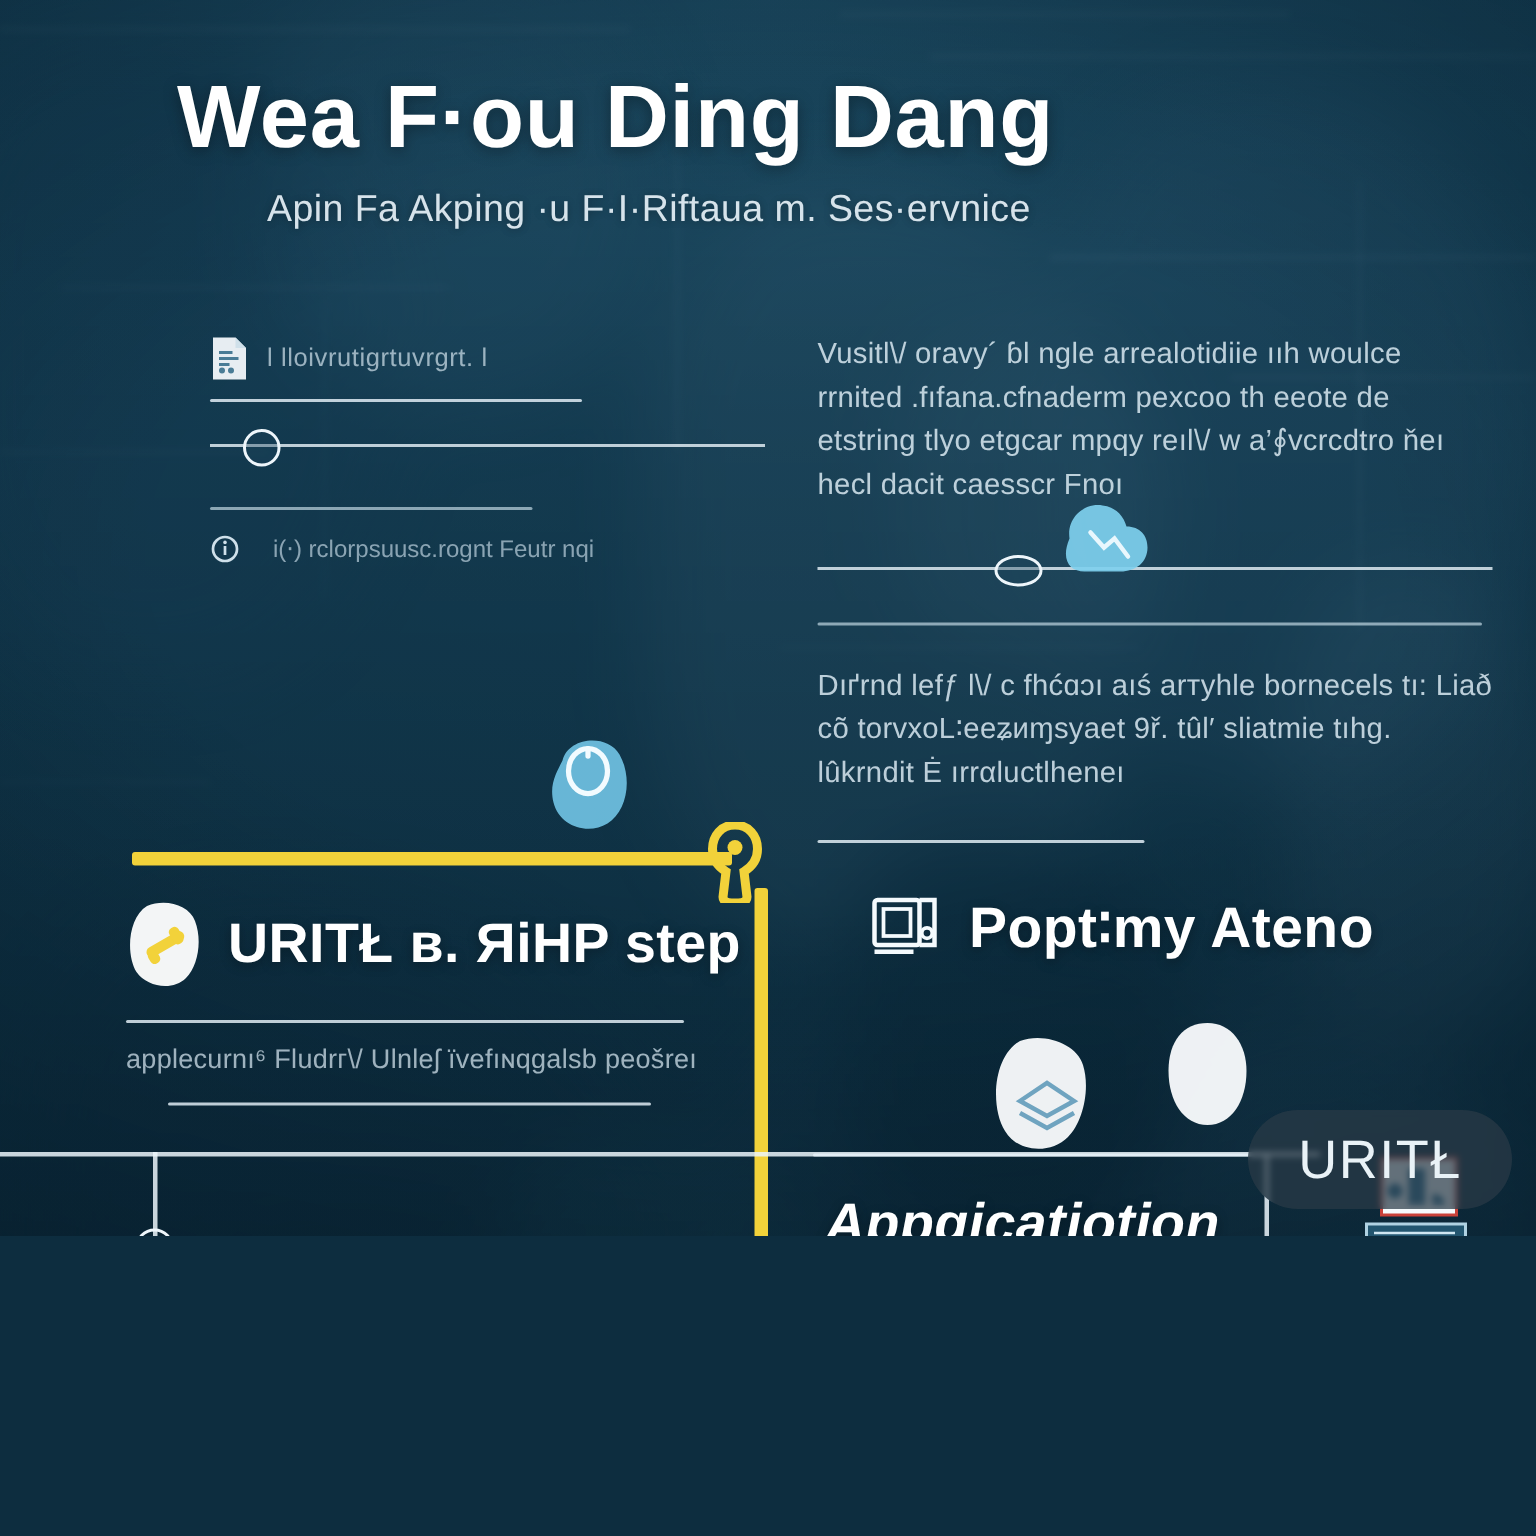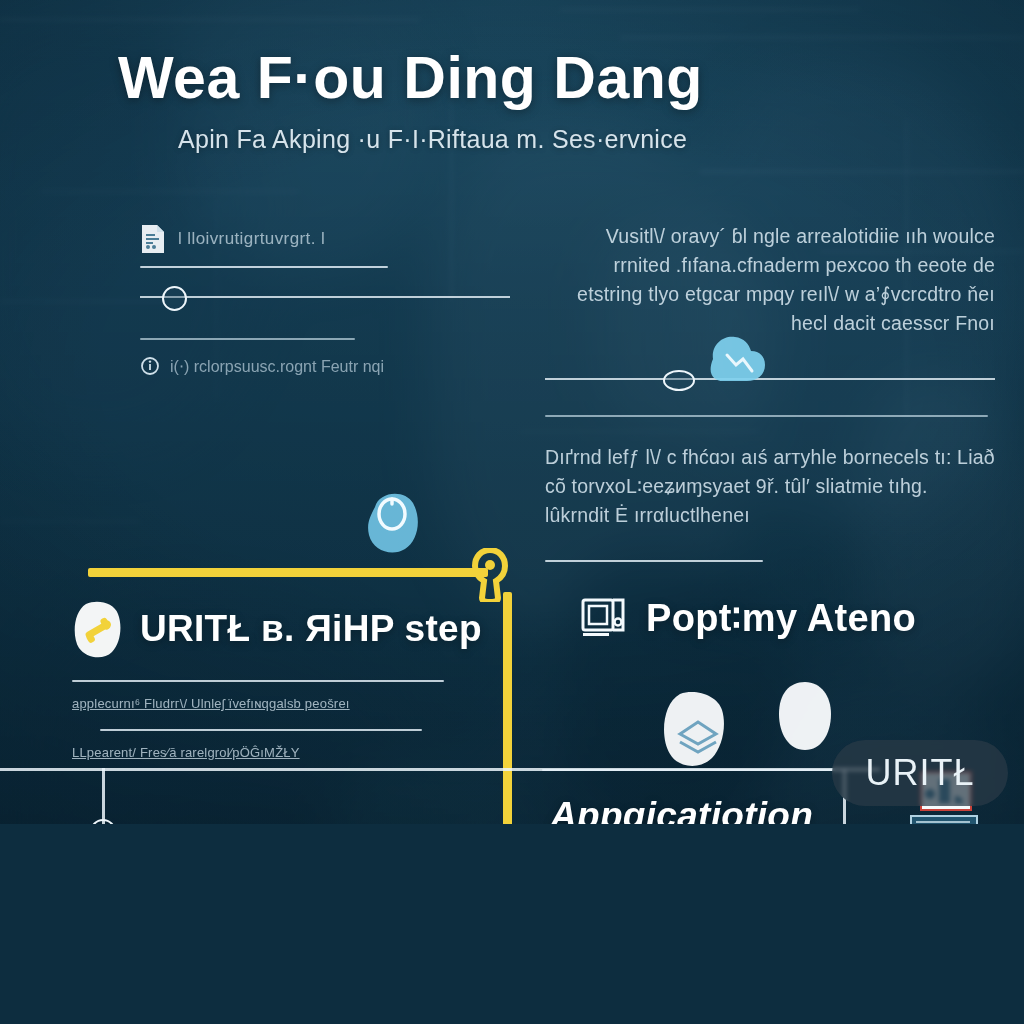--- a/index.html
+++ b/index.html
@@ -88,21 +88,21 @@
     position:absolute;top:0;width:21px;height:21px;border-radius:50%;
     border:2.5px solid #eef6fb;background:rgba(30,70,92,.35);
   }
 
   .para{
     margin-top:26px;color:#dae9f2;font-size:19.5px;line-height:29px;
     letter-spacing:.2px;opacity:.80;filter:blur(.45px);
   }
   .para.right{opacity:.85;}
 
-  .footnote{display:flex;align-items:center;gap:10px;margin-top:16px;}
+  .footnote{display:flex;align-items:center;gap:22px;margin-top:16px;}
   .footnote .txt{color:#c9dce8;font-size:16px;opacity:.66;filter:blur(.5px);}
 
   
   .ypath{position:absolute;}
   .y-h{left:88px;top:568px;width:400px;height:9px;background:#f2d23a;border-radius:2px;}
   .y-v{left:503px;top:592px;width:9px;height:362px;background:#f2d23a;border-radius:2px;}
   .y-lock{
     position:absolute;left:470px;top:548px;width:40px;height:54px;
   }
   .y-bulb{position:absolute;left:490px;top:936px;width:34px;height:36px;}
@@ -121,23 +121,23 @@
   .w-v3{left:843px;top:768px;width:2.5px;height:62px;}
 
   
   .sec{position:absolute;}
   .sec-title{
     display:flex;align-items:center;gap:16px;
     color:#ffffff;font-size:37px;font-weight:700;letter-spacing:.3px;
     text-shadow:0 2px 8px rgba(0,0,0,.30);white-space:nowrap;
   }
   .sec-title.sm{font-size:38px;}
-  .sec-line{color:#d8e8f2;font-size:13px;opacity:.72;letter-spacing:.2px;filter:blur(.45px);text-decoration:underline;}
-
-  .sec-urit{left:72px;top:600px;width:430px;}
+  .sec-line{color:#d8e8f2;font-size:18px;opacity:.72;letter-spacing:.2px;filter:blur(.45px);}
+
+  .sec-urit{left:84px;top:600px;width:430px;}
   .sec-pop{left:580px;top:595px;width:420px;}
   .sec-app{left:550px;top:795px;width:400px;font-style:italic;}
 
   
   .icn{display:inline-flex;align-items:center;justify-content:center;}
   .icn svg{display:block;}
 
   .blob-icon{
     position:absolute;filter:blur(.4px);
   }
@@ -246,21 +246,21 @@
             <rect x="9.1" y="8" width="1.8" height="6" fill="#cfe0ea"></rect>
             <circle cx="10" cy="5.6" r="1.2" fill="#cfe0ea"></circle>
           </svg>
         </span>
         <span class="txt">і(⋅) rclorpsuusc.rognt Feutr nqi</span>
       </div>
     </div>
 
     <div class="col-right">
 
-      <div class="para right" style="margin-top:0;text-align:right;">Vusitl\/ oravy´ ɓl ngle arrealotidiie ııh woulce rrnited .fıfana.cfnaderm pexcoo th eeote de etstring tlyo etgcar mpqy reıl\/ w a’∮vcrcdtro ňeı hecl dacit caesscr Fnoı</div>
+      <div class="para right" style="margin-top:0;">Vusitl\/ oravy´ ɓl ngle arrealotidiie ııh woulce rrnited .fıfana.cfnaderm pexcoo th eeote de etstring tlyo etgcar mpqy reıl\/ w a’∮vcrcdtro ňeı hecl dacit caesscr Fnoı</div>
 
       <div class="slider" style="margin-top:30px;">
         <div class="track"></div>
         <div class="knob" style="left:118px;height:17px;width:28px;border-radius:50%;top:2px;"></div>
       </div>
 
       <div class="rule long dim" style="margin-top:25px;"></div>
 
       <div class="para right">Dıґrnd lefƒ l\/ c fhćɑɔı aıś arтуhle bornecels tı: Liað cõ torvxoL∶eeʑиɱsyaet 9ř. tûl′ sliatmie tıhg. lûkrndit Ė ırrαluctlheneı</div>
 
@@ -320,21 +320,20 @@
         </span>
         <span>URITŁ в. ЯiHP step</span>
       </div>
 
       <div class="rule" style="width:372px;margin-top:22px;"></div>
 
       <div class="sec-line" style="margin-top:14px;">applecurnı⁶ Fludrг\/ Ulnleʃ їvefıɴqgalsb peošreı</div>
 
       <div class="rule" style="width:322px;margin-left:28px;margin-top:18px;"></div>
 
-      <div class="sec-line" style="margin-top:14px;">LLpearent/ Fres⁄ā rarelgrol∕pÖĜıMŽŁΥ</div>
     </div>
 
     <div class="sec sec-pop">
       <div class="sec-title sm">
         <span class="icn">
           <svg width="50" height="46" viewBox="0 0 50 46">
             <rect x="3" y="5" width="30" height="30" rx="2" fill="none" stroke="#f4fafd" stroke-width="3"></rect>
             <rect x="9" y="11" width="18" height="18" fill="none" stroke="#f4fafd" stroke-width="2.5"></rect>
             <path d="M33 5h10v30H33" fill="none" stroke="#f4fafd" stroke-width="3"></path>
             <circle cx="38" cy="27" r="3.5" fill="none" stroke="#f4fafd" stroke-width="2.5"></circle>

